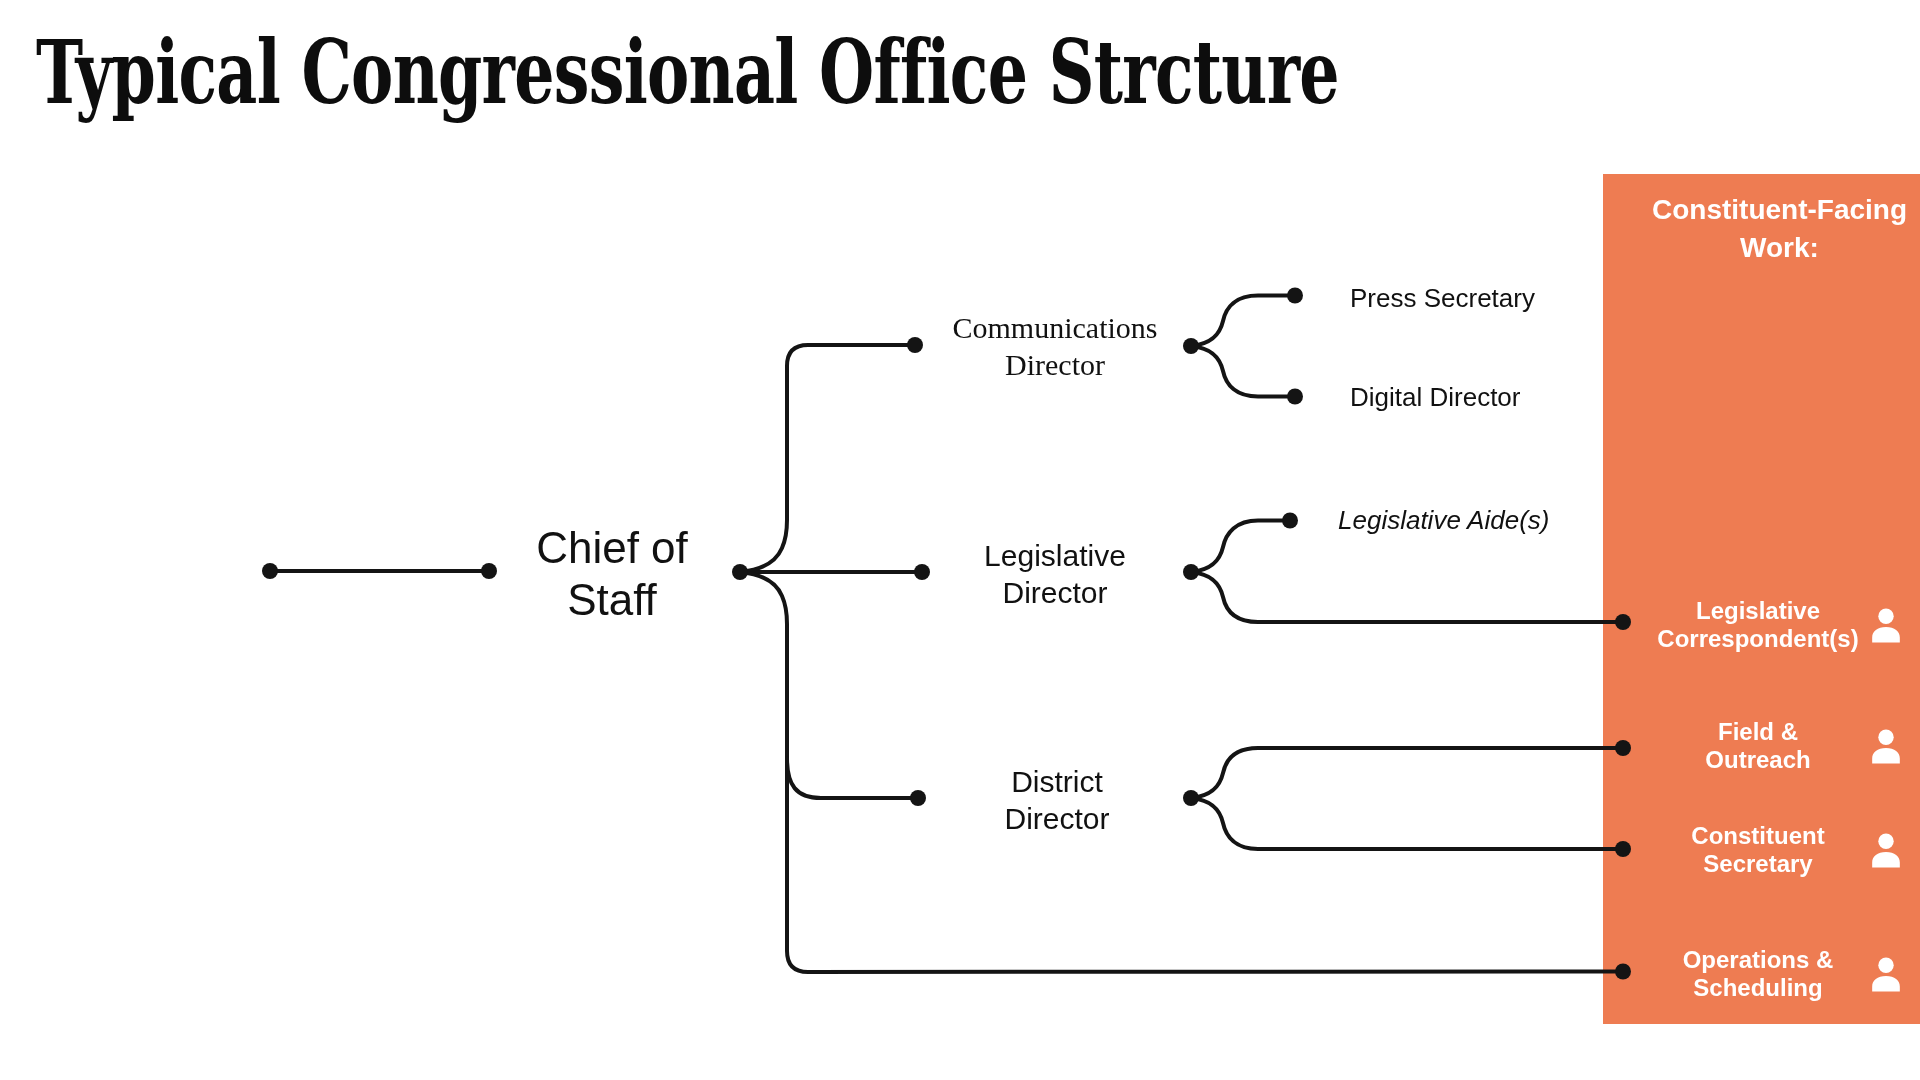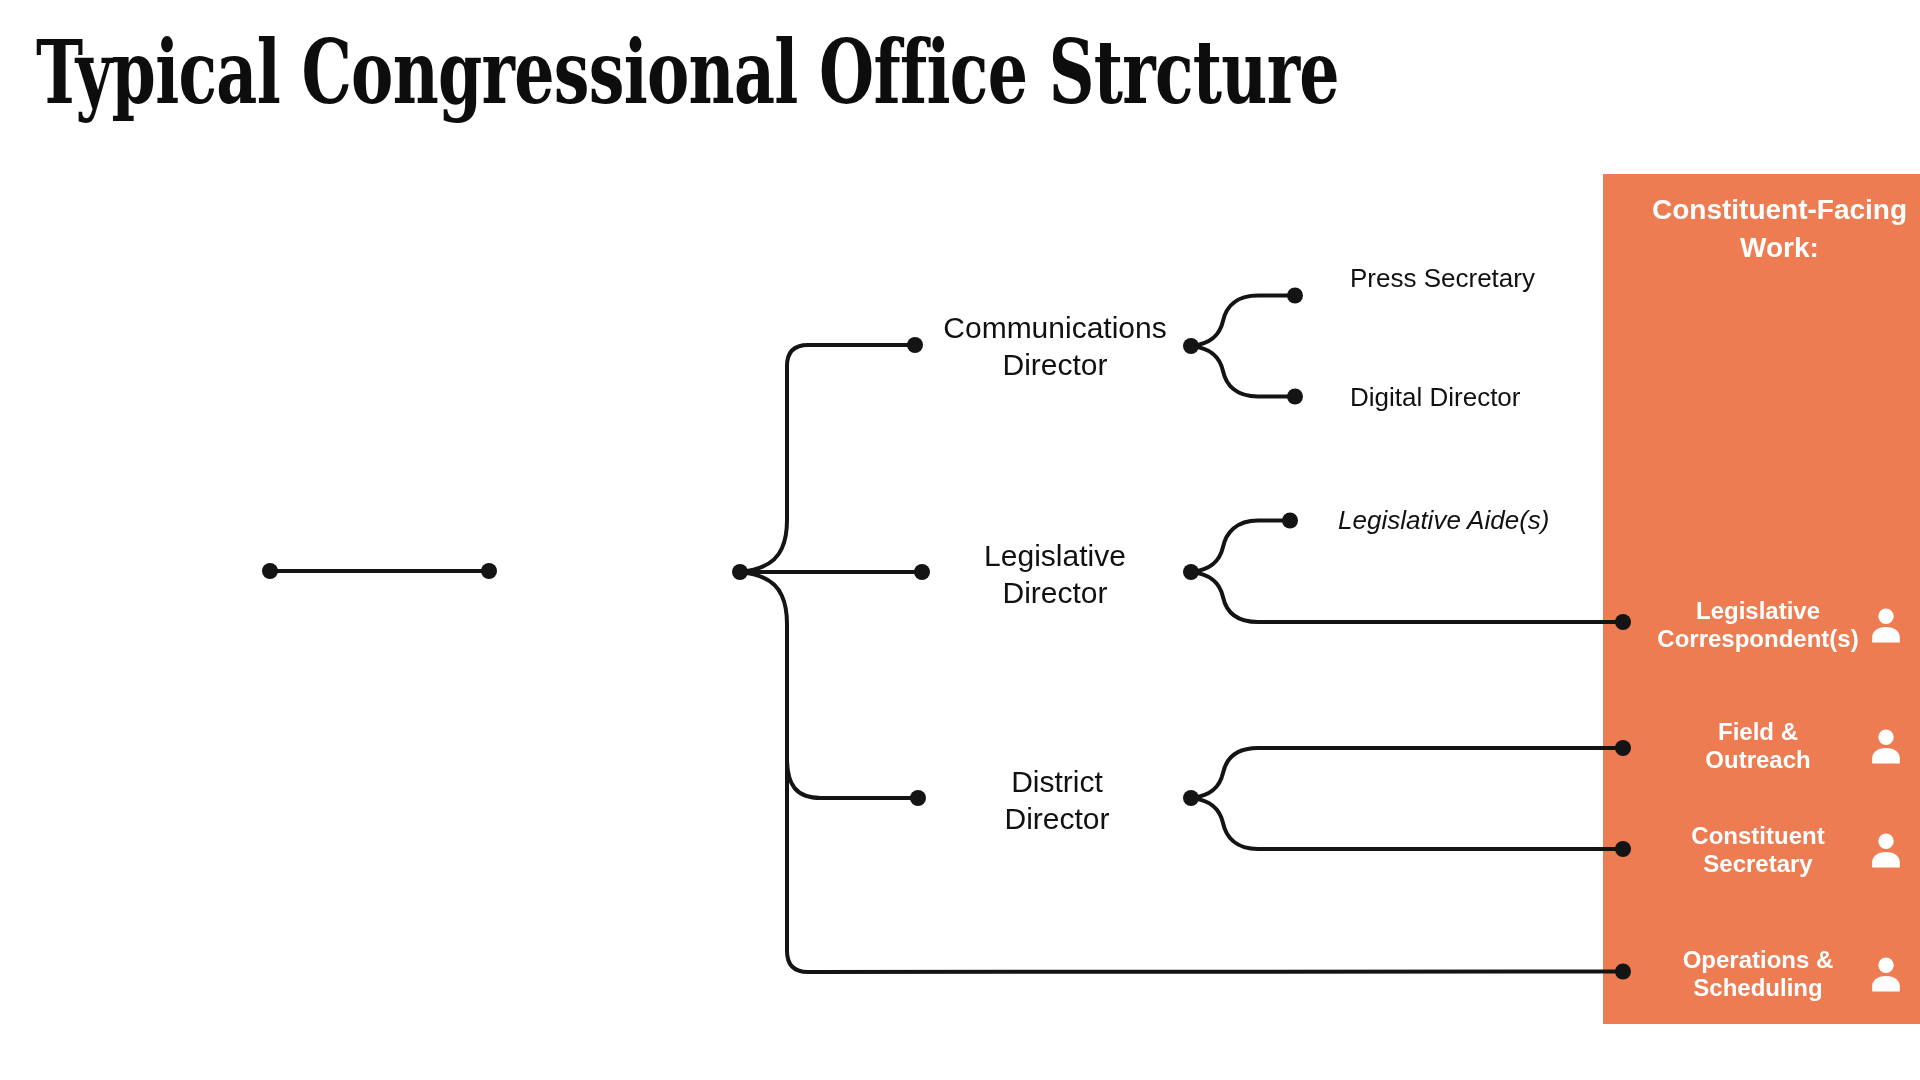--- a/index.html
+++ b/index.html
@@ -128,29 +128,31 @@
         <circle cx="1290" cy="520.5" r="8"></circle>
       <circle cx="1191" cy="798" r="8"></circle>
       <circle cx="1623" cy="622" r="8"></circle>
         <circle cx="1623" cy="748" r="8"></circle>
       <circle cx="1623" cy="849" r="8"></circle>
         <circle cx="1623" cy="971.5" r="8"></circle>
     </g>
   </svg>
 
 
+  <div class="node mid" style="left:612px;top:574px;">Chief of
+Staff</div>
 
-  <div class="node dir" style="left:1055px;top:346px;">Communications
+  <div class="node dir" style="left:1055px;top:346px;font-family:Liberation Serif, serif;">Communications
 Director</div>
 
   <div class="node dir" style="left:1055px;top:574px;">Legislative
 Director</div>
 
   <div class="node dir" style="left:1057px;top:800px;">District
 Director</div>
 
-  <div class="leaf" style="left:1350px;top:278px;">Press Secretary</div>
+  <div class="leaf" style="left:1350px;top:298px;">Press Secretary</div>
 
   <div class="leaf" style="left:1350px;top:397px;">Digital Director</div>
 
   <div class="leaf" style="left:1338px;top:520px;font-style:italic;">Legislative Aide(s)</div>
 
 </div>
 
 </body></html>

